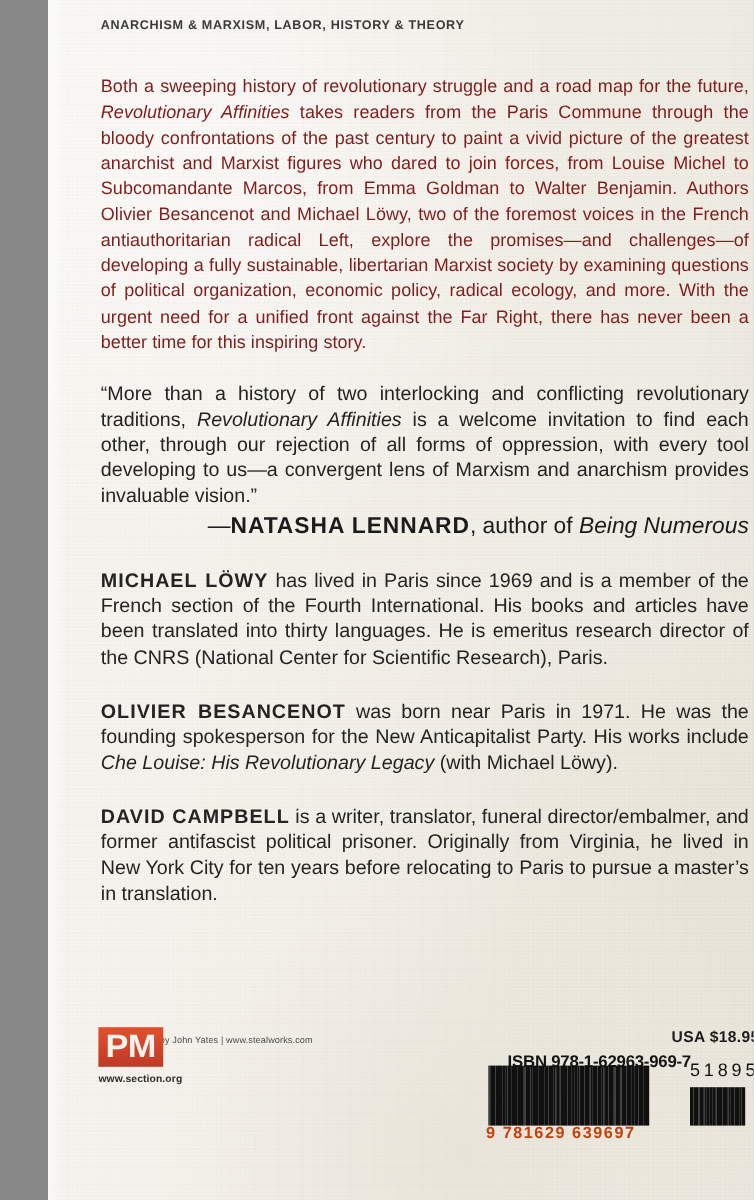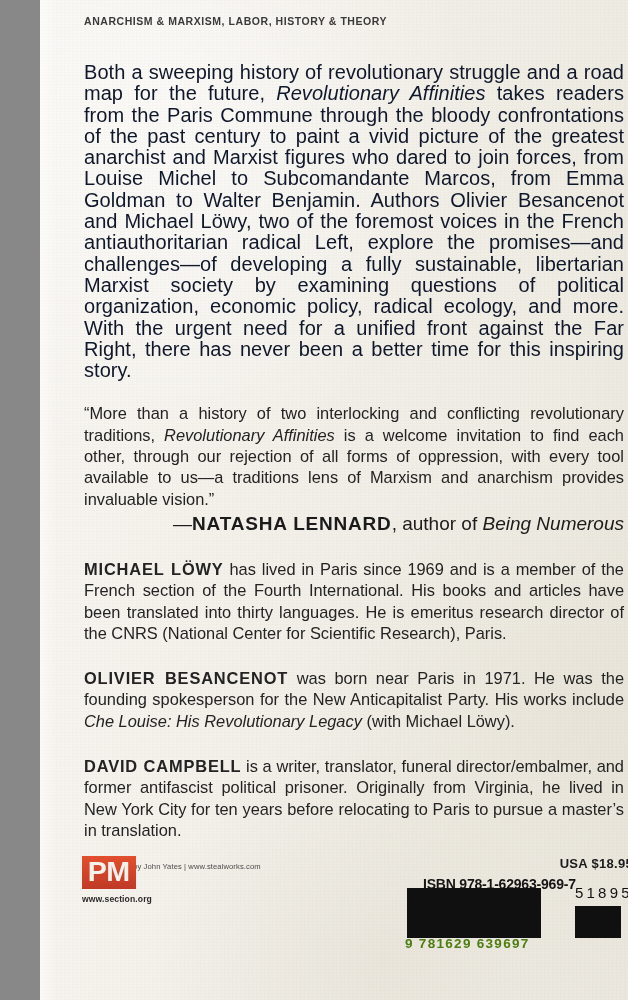--- a/index.html
+++ b/index.html
@@ -71,24 +71,24 @@
 
   .body-col {
     position: absolute;
     left: 44px;
     top: 62px;
     width: 540px;
   }
 
   p.blurb {
     margin: 0;
-    font-size: 20px;
+    font-size: 15px;
     line-height: 21.3px;
     text-align: justify;
-    color: #0f172a;
+    color: #7f1d1d;
     letter-spacing: 0.04px;
   }
   p.blurb i { font-style: italic; }
 
   .quote-block {
     margin-top: 22px;
   }
   p.quote {
     margin: 0;
     font-size: 16.4px;
@@ -179,21 +179,21 @@
   }
   .bar { background: #101010; height: 100%; }
   .digits-main {
     position: absolute;
     left: 2px;
     top: 60px;
     width: 156px;
     font-size: 13.5px;
     font-weight: bold;
     letter-spacing: 1.3px;
-    color: #4d7c0f;
+    color: #c2410c;
     white-space: nowrap;
   }
   .digits-addon {
     position: absolute;
     left: 172px;
     top: 8px;
     font-size: 15px;
     font-weight: normal;
     letter-spacing: 3.2px;
     color: #121212;
@@ -242,21 +242,21 @@
 
   <div class="content">
 
     <div class="category-line">ANARCHISM &amp; MARXISM, LABOR, HISTORY &amp; THEORY</div>
 
     <div class="body-col">
 
       <p class="blurb"><span>Both a sweeping history of revolutionary struggle and a road map for the future, </span><i>Revolutionary Affinities</i><span> takes readers from the Paris Commune through the bloody confrontations of the past century to paint a vivid picture of the greatest anarchist and Marxist figures who dared to join forces, from Louise Michel to Subcomandante Marcos, from Emma Goldman to Walter Benjamin. Authors Olivier Besancenot and Michael Löwy, two of the foremost voices in the French antiauthoritarian radical Left, explore the promises—and challenges—of developing a fully sustainable, libertarian Marxist society by examining questions of political organization, economic policy, radical ecology, and more. With the urgent need for a unified front against the Far Right, there has never been a better time for this inspiring story.</span></p>
 
       <div class="quote-block">
-        <p class="quote"><span>“More than a history of two interlocking and conflicting revolutionary traditions, </span><i>Revolutionary Affinities</i><span> is a welcome invitation to find each other, through our rejection of all forms of oppression, with every tool available to us—a traditions lens of Marxism and anarchism provides invaluable vision.”</span></p>
+        <p class="quote"><span>“More than a history of two interlocking and conflicting revolutionary traditions, </span><i>Revolutionary Affinities</i><span> is a welcome invitation to find each other, through our rejection of all forms of oppression, with every tool developing to us—a convergent lens of Marxism and anarchism provides invaluable vision.”</span></p>
         <div class="attrib"><span>—</span><span class="who">NATASHA LENNARD</span><span>, author of </span><span class="work">Being Numerous</span></div>
       </div>
 
       <p class="bio"><span class="name">MICHAEL LÖWY</span><span> has lived in Paris since 1969 and is a member of the French section of the Fourth International. His books and articles have been translated into thirty languages. He is emeritus research director of the CNRS (National Center for Scientific Research), Paris.</span></p>
 
       <p class="bio"><span class="name">OLIVIER BESANCENOT</span><span> was born near Paris in 1971. He was the founding spokesperson for the New Anticapitalist Party. His works include </span><i>Che Louise: His Revolutionary Legacy</i><span> (with Michael Löwy).</span></p>
 
       <p class="bio"><span class="name">DAVID CAMPBELL</span><span> is a writer, translator, funeral director/embalmer, and former antifascist political prisoner. Originally from Virginia, he lived in New York City for ten years before relocating to Paris to pursue a master’s in translation.</span></p>
 
     </div>

